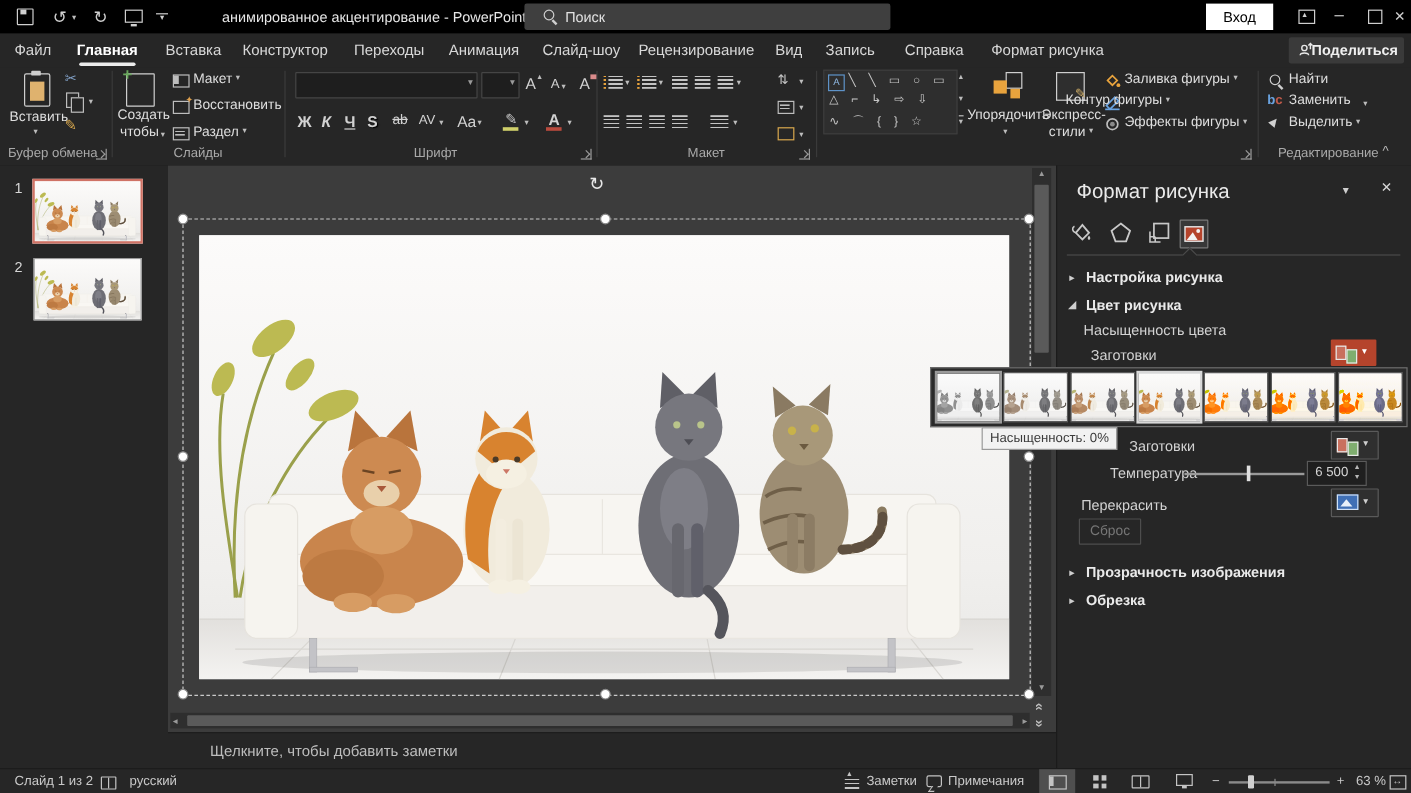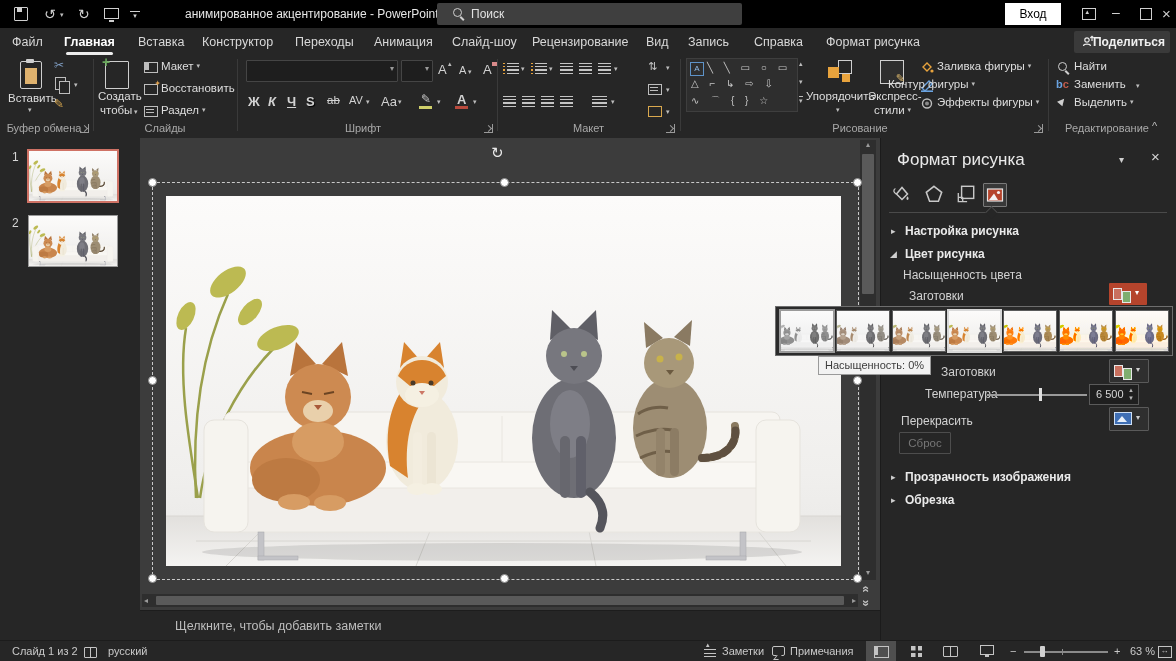--- a/index.html
+++ b/index.html
@@ -403,21 +403,20 @@
   <svg class="abs" style="left:920px;top:23px" width="14" height="13" viewBox="0 0 14 13">
     <path d="M2 9 L9 2 L12 5 L5 12 Z" fill="none" stroke="#6aa3e0" stroke-width="1.4"></path>
       <rect x="1" y="11.4" width="12" height="1.6" fill="#6aa3e0"></rect>
   </svg>
   <span class="abs rlabel dd" style="left:888px;top:22px">Контур фигуры</span>
   <svg class="abs" style="left:920px;top:41px" width="14" height="13" viewBox="0 0 14 13">
     <circle cx="7" cy="6.5" r="4.5" fill="none" stroke="#bdbdbd" stroke-width="1.4"></circle>
       <circle cx="7" cy="6.5" r="2" fill="#8a8a8a"></circle>
   </svg>
   <span class="abs rlabel dd" style="left:937px;top:40px">Эффекты фигуры</span>
-  <span class="grplabel" style="left:682px;width:356px">Рисование</span>
   <span class="launcher" style="left:1034px"></span>
 
   <span class="mag abs" style="left:1058px;top:6px"></span>
   <span class="abs rlabel" style="left:1074px;top:4px">Найти</span>
   <span class="abs" style="left:1056px;top:22px;font-size:11px"><b style="color:#6aa3e0">b</b><b style="color:#c05a4a">c</b></span>
   <span class="abs rlabel" style="left:1074px;top:22px">Заменить</span>
   <span class="abs chev" style="left:1136px;top:26px">▾</span>
   <span class="abs" style="left:1058px;top:40px;color:#d0d0d0;font-size:9px;transform:rotate(-50deg)">▶</span>
   <span class="abs rlabel dd" style="left:1074px;top:40px">Выделить</span>
   <span class="grplabel" style="left:1048px;width:118px">Редактирование</span>

